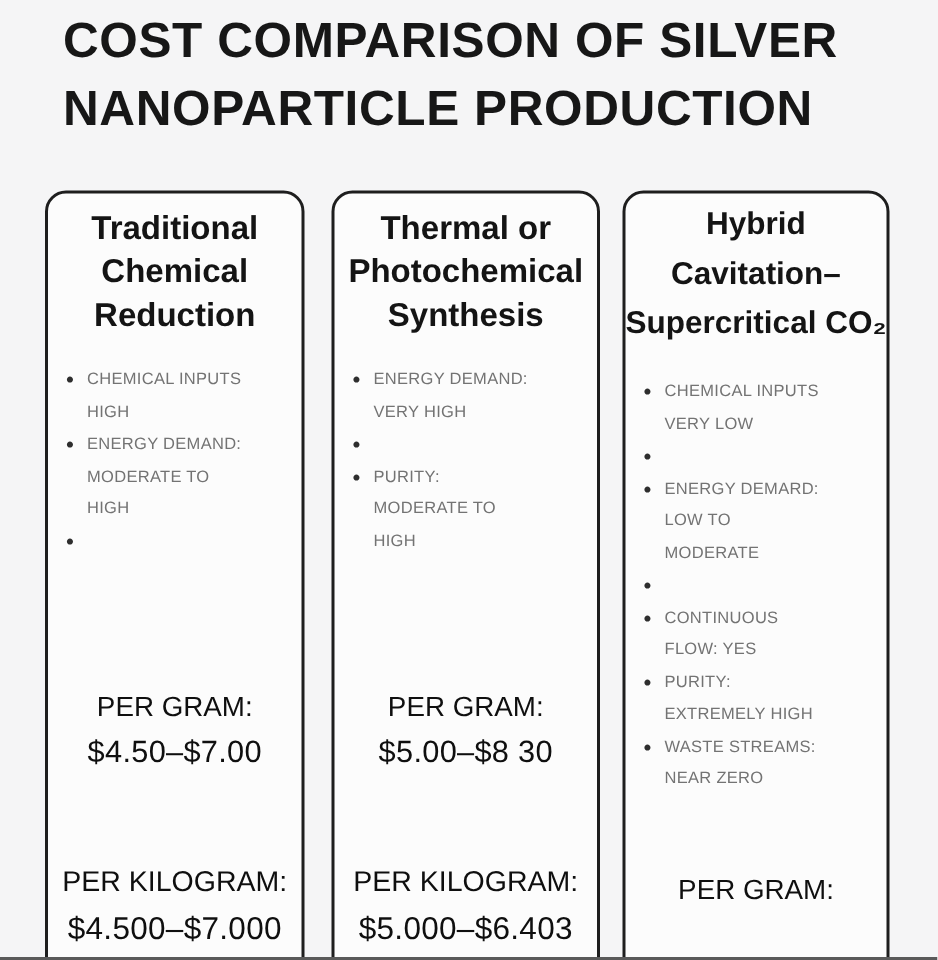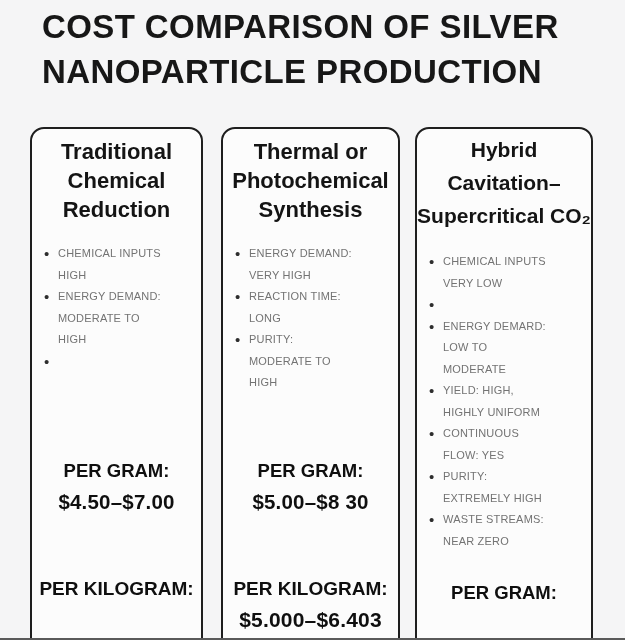--- a/index.html
+++ b/index.html
@@ -72,21 +72,21 @@
     line-height: 21.5px;
     color: #737373;
     letter-spacing: 0.2px;
     white-space: pre-line;
   }
   .price-block {
     position: absolute;
     left: 0; right: 0;
     text-align: center;
     color: #0f0f0f;
-    font-weight: bold;
+    font-weight: normal;
   }
   .price-label { font-size: 18.5px; line-height: 31px; }
   .price-value { font-size: 20.5px; line-height: 31px; letter-spacing: 0.2px; }
   .price-gram      { top: 326px; }
   .price-kilogram  { top: 444px; }
   .price-kilogram .price-label { font-size: 19px; }
   .price-kilogram .price-value { font-size: 21px; }
   .card:nth-child(3) .price-gram { top: 448px; }
   .bottom-strip {
     position: absolute;
@@ -122,36 +122,35 @@
           <div class="bullet">
             <span class="dot">•</span>
           </div>
         </div>
     <div class="price-block price-gram">
       <div class="price-label">PER GRAM:</div>
       <div class="price-value">$4.50–$7.00</div>
     </div>
     <div class="price-block price-kilogram">
       <div class="price-label">PER KILOGRAM:</div>
+      <div class="price-value">$4.500–$7.000</div>
     </div>
   </div>
       <div class="card">
     <div class="card-heading">Thermal or
 Photochemical
 Synthesis</div>
     <div class="bullet-list">
           <div class="bullet">
             <span class="dot">•</span>
             <span class="btext">ENERGY DEMAND:
 VERY HIGH</span>
           </div>
           <div class="bullet">
             <span class="dot">•</span>
-            <span class="btext">REACTION TIME:
-LONG</span>
           </div>
           <div class="bullet">
             <span class="dot">•</span>
             <span class="btext">PURITY:
 MODERATE TO
 HIGH</span>
           </div>
         </div>
     <div class="price-block price-gram">
       <div class="price-label">PER GRAM:</div>
@@ -175,22 +174,20 @@
             <span class="dot">•</span>
           </div>
           <div class="bullet">
             <span class="dot">•</span>
             <span class="btext">ENERGY DEMARD:
 LOW TO
 MODERATE</span>
           </div>
           <div class="bullet">
             <span class="dot">•</span>
-            <span class="btext">YIELD: HIGH,
-HIGHLY UNIFORM</span>
           </div>
           <div class="bullet">
             <span class="dot">•</span>
             <span class="btext">CONTINUOUS
 FLOW: YES</span>
           </div>
           <div class="bullet">
             <span class="dot">•</span>
             <span class="btext">PURITY:
 EXTREMELY HIGH</span>

